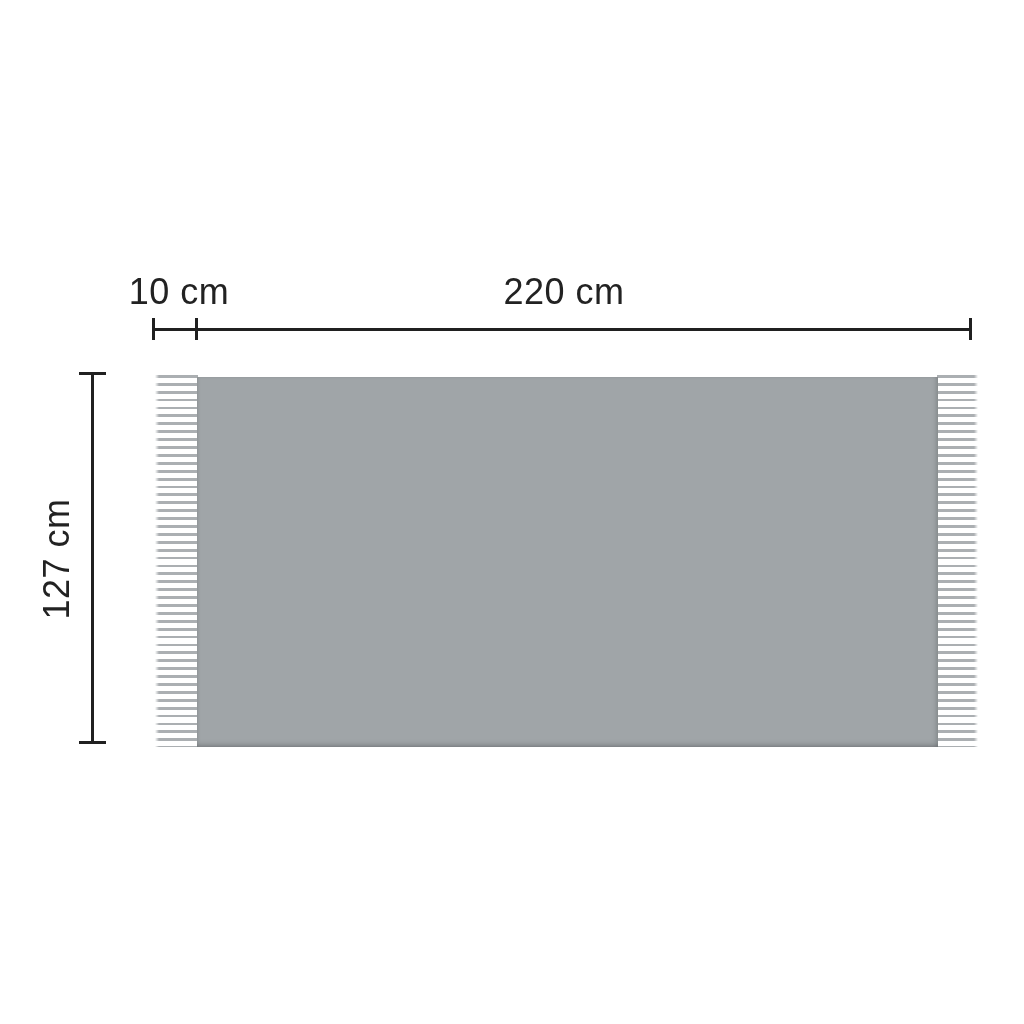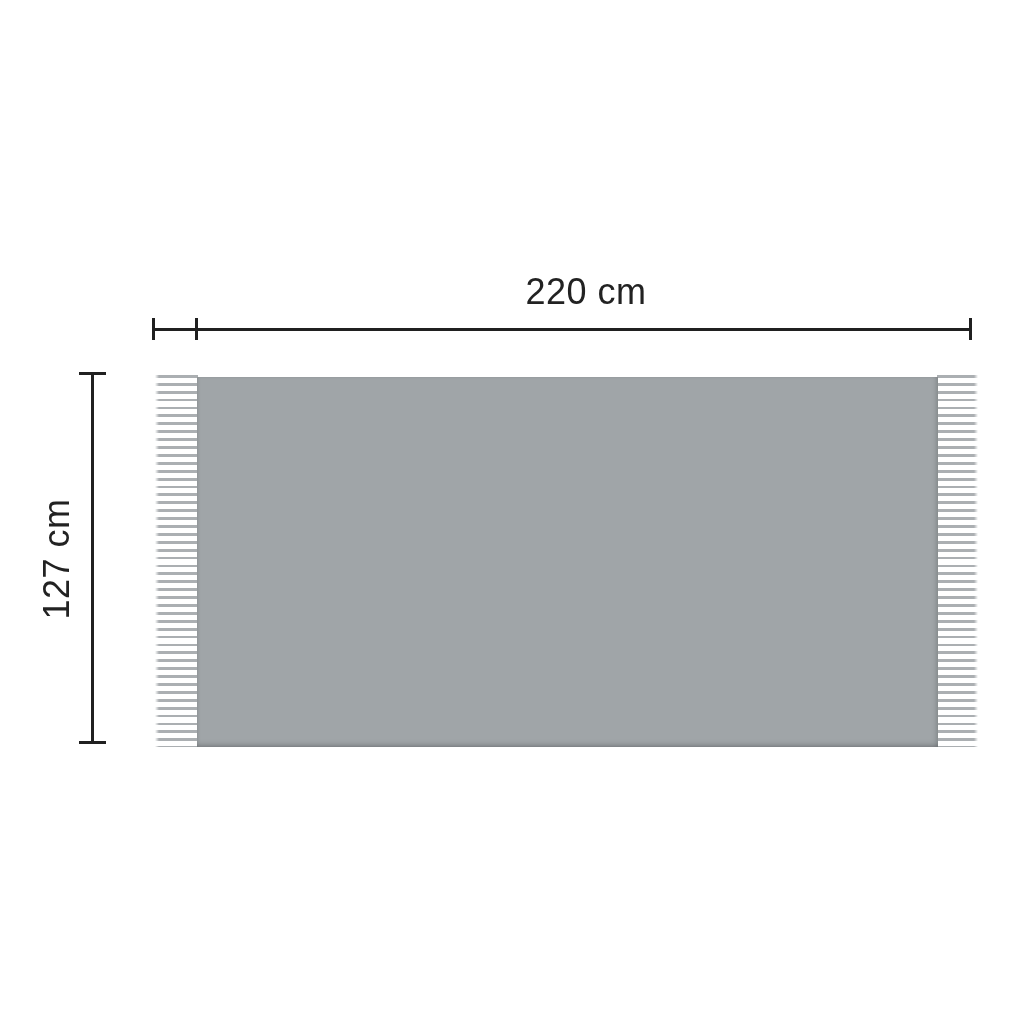--- a/index.html
+++ b/index.html
@@ -85,21 +85,21 @@
     font-size: 36px;
     letter-spacing: 0.5px;
     color: var(--text);
     white-space: nowrap;
   }
   .label-fringe {
     left: 179px; top: 271px;
     transform: translateX(-50%);
   }
   .label-width {
-    left: 586px; top: 271px;
+    left: 564px; top: 271px;
     transform: translateX(-50%);
   }
   .label-height {
     left: 57px; top: 559px;
     transform: translate(-50%, -50%) rotate(-90deg);
   }
 </style>
 </head>
 <body>
 
@@ -111,16 +111,17 @@
 
   <div class="dim-line-h"></div>
   <div class="tick-v t-left"></div>
   <div class="tick-v t-fringe"></div>
   <div class="tick-v t-right"></div>
 
   <div class="dim-line-v"></div>
   <div class="tick-h t-top"></div>
   <div class="tick-h t-bottom"></div>
 
+  <div class="dim-label label-fringe">10 cm</div>
   <div class="dim-label label-width">220 cm</div>
   <div class="dim-label label-height">127 cm</div>
 
 </div>
 
 </body></html>

